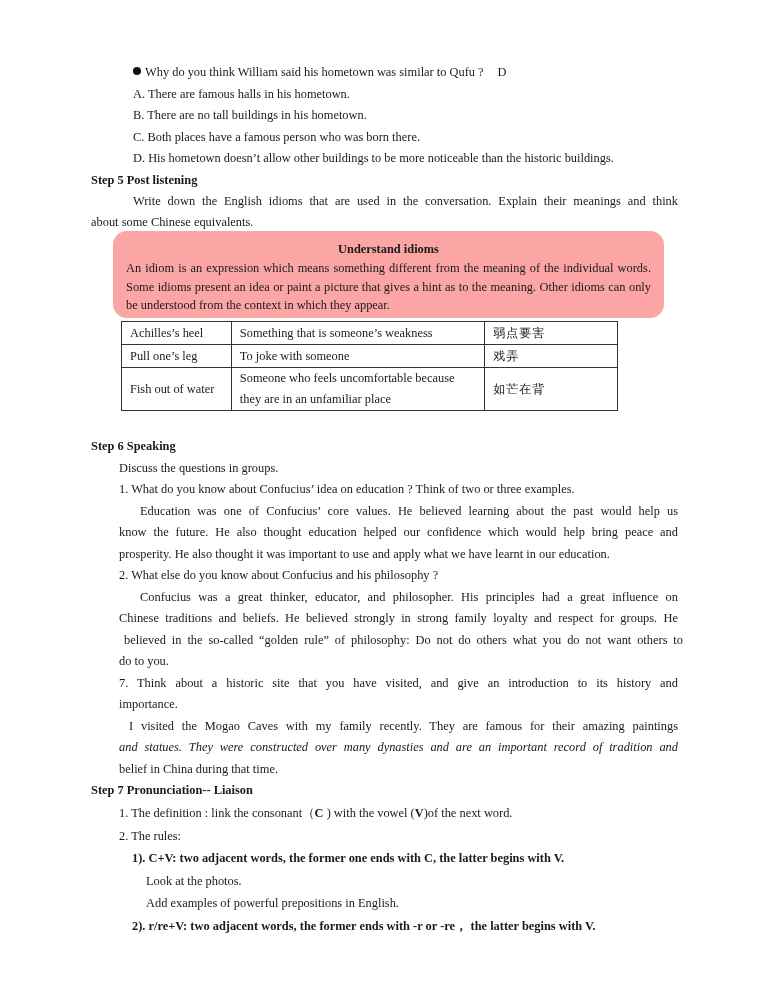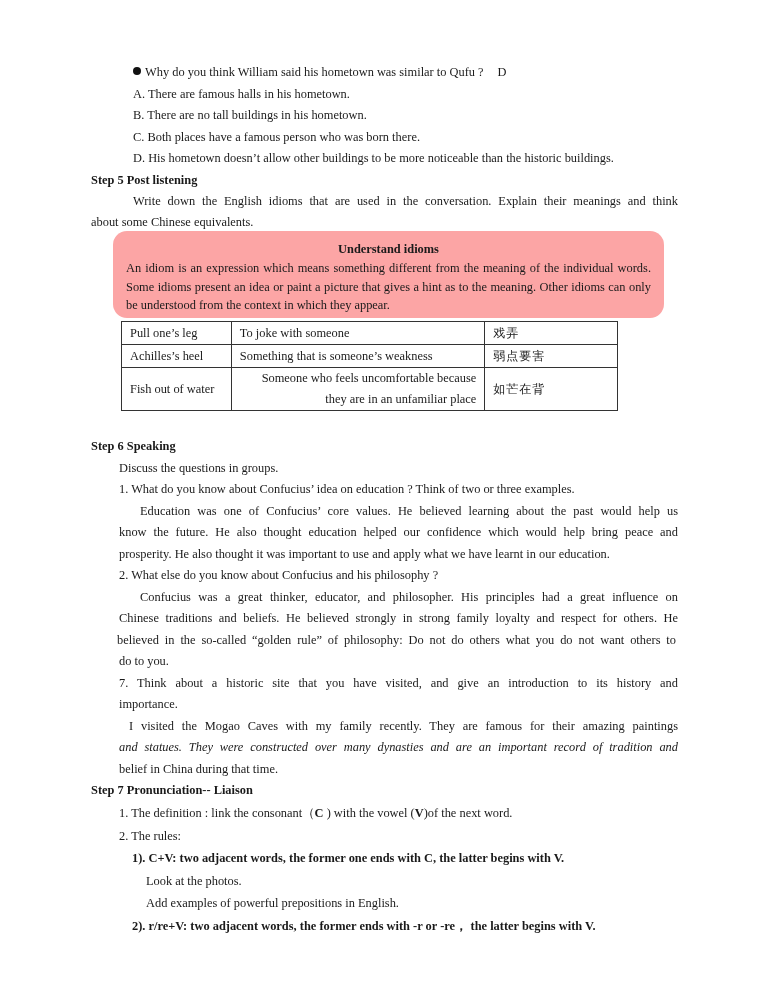--- a/index.html
+++ b/index.html
@@ -21,21 +21,21 @@
     table.idioms {
       position: absolute; left: 121px; top: 321px; width: 497px;
       border-collapse: collapse; font-size: 12.4px;
     }
     table.idioms td {
       border: 1px solid #333; padding: 0 8px; line-height: 22px; vertical-align: top;
     }
     table.idioms tr.hdr td { line-height: 21px; }
     table.idioms td.center { text-align: center; }
     table.idioms td.mid { vertical-align: middle; }
-    table.idioms td.two { line-height: 21px; text-align: right; }
+    table.idioms td.two { line-height: 21px; }
     .cjk { font-family: "DejaVu Sans", sans-serif; font-size: 12px; letter-spacing: 1px; }
   </style>
 </head>
 <body>
 
 <div>
   <div class="line" style="left:133px; top:64px;"><span class="bullet"></span><span>Why do you think William said his hometown was similar to Qufu ?</span><span style="display:inline-block;width:14px;"></span><span>D</span></div>
   <div class="line" style="left:133px; top:86px;">A. There are famous halls in his hometown.</div>
   <div class="line" style="left:133px; top:107px;">B. There are no tall buildings in his hometown.</div>
   <div class="line" style="left:133px; top:129px;">C. Both places have a famous person who was born there.</div>
@@ -52,47 +52,47 @@
 </div>
 
 <table class="idioms">
   <colgroup>
       <col style="width:110px">
       <col style="width:254px">
       <col style="width:133px">
     </colgroup>
   <tbody>
   <tr>
+    <td>Achilles’s heel</td>
+    <td>Something that is someone’s weakness</td>
+    <td class="cjk">弱点要害</td>
+  </tr>
+  <tr>
     <td>Pull one’s leg</td>
     <td>To joke with someone</td>
     <td class="cjk">戏弄</td>
-  </tr>
-  <tr>
-    <td>Achilles’s heel</td>
-    <td>Something that is someone’s weakness</td>
-    <td class="cjk">弱点要害</td>
   </tr>
   <tr>
     <td class="mid">Fish out of water</td>
     <td class="two">Someone who feels uncomfortable because they are in an unfamiliar place</td>
     <td class="cjk mid">如芒在背</td>
   </tr>
 </tbody>
   </table>
 
 <div class="line bold" style="left:91px; top:438px;">Step 6 Speaking</div>
 <div class="line" style="left:119px; top:460px;">Discuss the questions in groups.</div>
 <div class="line" style="left:119px; top:481px;">1. What do you know about Confucius’ idea on education ? Think of two or three examples.</div>
 <div class="line just" style="left:119px; width:559px; top:503px; text-indent:21px;">Education was one of Confucius’ core values. He believed learning about the past would help us</div>
 <div class="line just" style="left:119px; width:559px; top:524px;">know the future. He also thought education helped our confidence which would help bring peace and</div>
 <div class="line" style="left:119px; top:546px;">prosperity. He also thought it was important to use and apply what we have learnt in our education.</div>
 <div class="line" style="left:119px; top:567px;">2. What else do you know about Confucius and his philosophy ?</div>
 <div class="line just" style="left:119px; width:559px; top:589px; text-indent:21px;">Confucius was a great thinker, educator, and philosopher. His principles had a great influence on</div>
-<div class="line just" style="left:119px; width:559px; top:610px;">Chinese traditions and beliefs. He believed strongly in strong family loyalty and respect for others. He</div>
-<div class="line just" style="left:117px; width:559px; top:632px;">believed in the so-called “golden rule” of philosophy: Do not do others what you do not want others to</div>
+<div class="line just" style="left:119px; width:559px; top:610px;">Chinese traditions and beliefs. He believed strongly in strong family loyalty and respect for groups. He</div>
+<div class="line just" style="left:124px; width:559px; top:632px;">believed in the so-called “golden rule” of philosophy: Do not do others what you do not want others to</div>
 <div class="line" style="left:119px; top:653px;">do to you.</div>
 <div class="line just" style="left:119px; width:559px; top:675px;">7. Think about a historic site that you have visited, and give an introduction to its history and</div>
 <div class="line" style="left:119px; top:696px;">importance.</div>
 <div class="line just" style="left:119px; width:559px; top:718px; text-indent:10px;">I visited the Mogao Caves with my family recently. They are famous for their amazing paintings</div>
 <div class="line just" style="left:119px; width:559px; top:739px;font-style:italic;">and statues. They were constructed over many dynasties and are an important record of tradition and</div>
 <div class="line" style="left:119px; top:761px;text-align:center;">belief in China during that time.</div>
 
 <div class="line bold" style="left:91px; top:782px;">Step 7 Pronunciation-- Liaison</div>
 <div class="line" style="left:119px; top:805px;"><span>1. The definition : link the consonant（</span><b>C</b><span> ) with the vowel (</span><b>V</b><span>)of the next word.</span></div>
 <div class="line" style="left:119px; top:828px;">2. The rules:</div>

